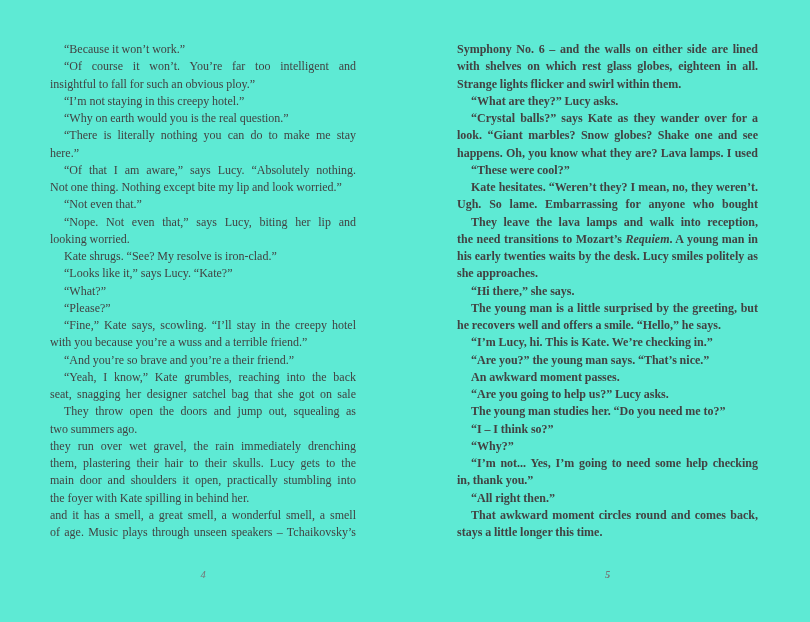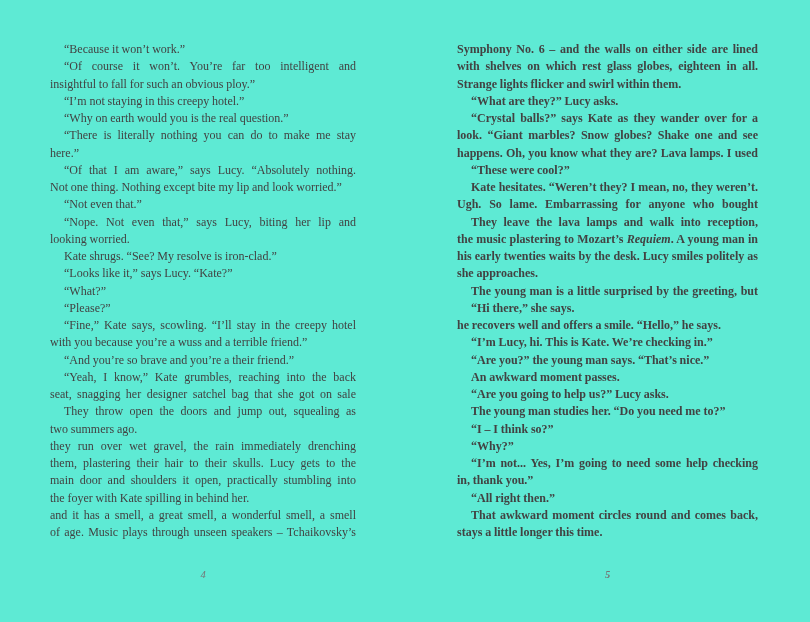--- a/index.html
+++ b/index.html
@@ -98,25 +98,25 @@
         <div class="line"><span>with shelves on which rest glass globes, eighteen in all.</span></div>
         <div class="line end"><span>Strange lights flicker and swirl within them.</span></div>
         <div class="line indent end"><span>“What are they?” Lucy asks.</span></div>
         <div class="line indent"><span>“Crystal balls?” says Kate as they wander over for a closer</span></div>
         <div class="line"><span>look. “Giant marbles? Snow globes? Shake one and see what</span></div>
         <div class="line"><span>happens. Oh, you know what they are? Lava lamps. I used</span></div>
         <div class="line indent end"><span>“These were cool?”</span></div>
         <div class="line indent"><span>Kate hesitates. “Weren’t they? I mean, no, they weren’t.</span></div>
         <div class="line end"><span>Ugh. So lame. Embarrassing for anyone who bought seven.”</span></div>
         <div class="line indent"><span>They leave the lava lamps and walk into reception, where</span></div>
-        <div class="line"><span>the music plastering to Mozart’s </span><i>Requiem</i><span>. A young man in</span></div>
+        <div class="line"><span>the need transitions to Mozart’s </span><i>Requiem</i><span>. A young man in</span></div>
         <div class="line"><span>his early twenties waits by the desk. Lucy smiles politely as</span></div>
         <div class="line end"><span>she approaches.</span></div>
+        <div class="line indent end"><span>“Hi there,” she says.</span></div>
         <div class="line indent"><span>The young man is a little surprised by the greeting, but</span></div>
-        <div class="line indent end"><span>“Hi there,” she says.</span></div>
         <div class="line end"><span>he recovers well and offers a smile. “Hello,” he says.</span></div>
         <div class="line indent end"><span>“I’m Lucy, hi. This is Kate. We’re checking in.”</span></div>
         <div class="line indent end"><span>“Are you?” the young man says. “That’s nice.”</span></div>
         <div class="line indent end"><span>An awkward moment passes.</span></div>
         <div class="line indent end"><span>“Are you going to help us?” Lucy asks.</span></div>
         <div class="line indent end"><span>The young man studies her. “Do you need me to?”</span></div>
         <div class="line indent end"><span>“I – I think so?”</span></div>
         <div class="line indent end"><span>“Why?”</span></div>
         <div class="line indent"><span>“I’m not... Yes, I’m going to need some help checking</span></div>
         <div class="line end"><span>in, thank you.”</span></div>

